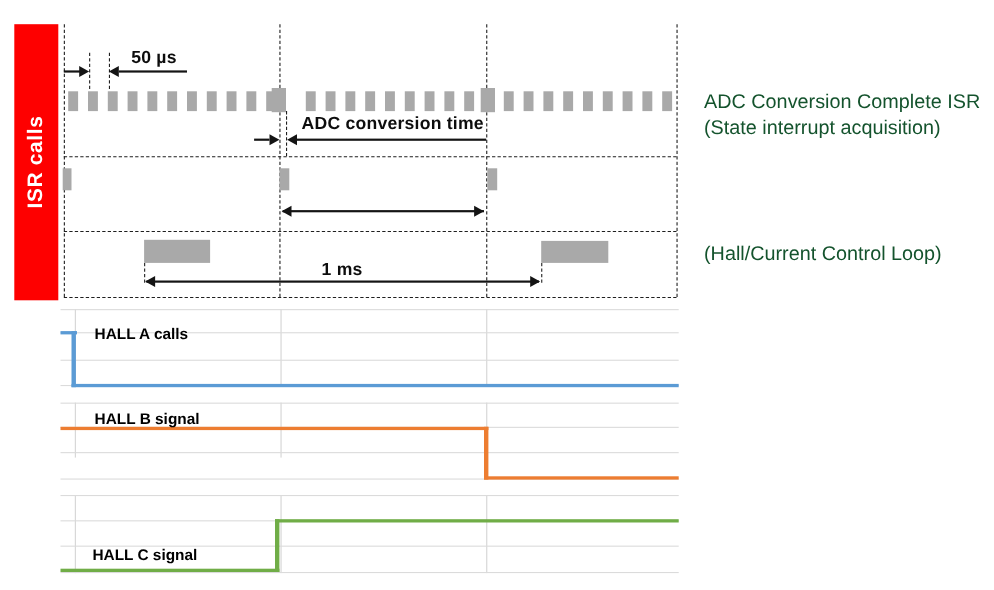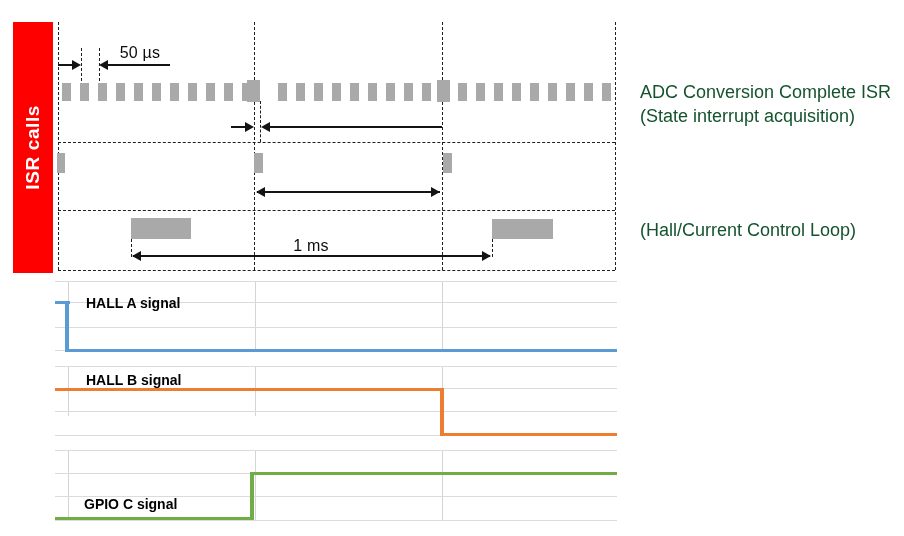--- a/index.html
+++ b/index.html
@@ -6,21 +6,21 @@
   .canvas{position:relative;width:904px;height:536px;background:#fff;overflow:hidden;
           font-family:"Liberation Sans",sans-serif}
   
   .dv{position:absolute;width:0;border-left:1px dashed #1f1f1f}
   .dh{position:absolute;height:0;border-top:1px dashed #1f1f1f}
   
   .ln{position:absolute;background:#141414}
   .arr{position:absolute;width:0;height:0;border-top:5px solid transparent;border-bottom:5px solid transparent}
   .arr-r{border-left:9px solid #141414}
   .arr-l{border-right:9px solid #141414}
-  .dim-label{position:absolute;font-weight:400;font-size:16px;color:#0d0d0d;text-align:center;white-space:nowrap;letter-spacing:.2px}
+  .dim-label{position:absolute;font-weight:700;font-size:16px;color:#0d0d0d;text-align:center;white-space:nowrap;letter-spacing:.2px}
   
   .banner{position:absolute;left:13px;top:22px;width:40px;height:251px;display:flex;align-items:center;justify-content:center}
   .banner span{writing-mode:vertical-rl;transform:rotate(180deg);font-size:19px;font-weight:700;letter-spacing:.6px;white-space:nowrap}
   
   .isr-text{position:absolute;left:640px;width:270px;color:#14532d;font-size:18px;font-weight:400}
   
   .pulse{position:absolute}
   
   .panel{position:absolute;left:55px;width:562px}
   .gh{position:absolute;left:0;width:100%;height:1px;background:#dbdbdb}
@@ -86,20 +86,21 @@
   <div class="dv" style="left:99px;top:48px;height:33px"></div>
   <div class="arr arr-l" style="left:99px;top:60px"></div>
   <div class="ln" style="left:108px;top:64px;width:62px;height:2px"></div>
   <div class="dim-label" style="left:102px;top:44px;width:76px">50 µs</div>
 
   <div class="ln" style="left:231px;top:126px;width:14px;height:2px"></div>
   <div class="arr arr-r" style="left:245px;top:122px"></div>
   <div class="dv" style="left:260px;top:101px;height:41px"></div>
   <div class="arr arr-l" style="left:261px;top:122px"></div>
   <div class="ln" style="left:270px;top:126px;width:172px;height:2px"></div>
+  <div class="dim-label" style="left:268px;top:104px;width:178px">ADC conversion time</div>
 
   <div class="pulse" style="left: 57px; top: 153px; width: 8px; height: 20px; background-color: rgb(169, 169, 169);"></div>
   <div class="pulse" style="left: 254px; top: 153px; width: 9px; height: 20px; background-color: rgb(169, 169, 169);"></div>
   <div class="pulse" style="left: 443px; top: 153px; width: 9px; height: 20px; background-color: rgb(169, 169, 169);"></div>
 
   <div class="ln" style="left:257px;top:191px;width:183px;height:2px"></div>
   <div class="arr arr-l" style="left:256px;top:187px"></div>
   <div class="arr arr-r" style="left:431px;top:187px"></div>
 
   <div class="pulse" style="left: 131px; top: 218px; width: 60px; height: 21px; background-color: rgb(169, 169, 169);"></div>
@@ -124,21 +125,21 @@
       <div class="gv" style="left: 387px;"></div>
       <div class="gv" style="left: 200px;"></div>
       <div class="gv" style="left: 13px;"></div>
       <div class="gh" style="top: 69px;"></div>
       <div class="gh" style="top: 46px;"></div>
       <div class="gh" style="top: 21px;"></div>
       <div class="gh" style="top: 0px;"></div>
     <div class="sig" style="left: 0px; top: 20px; width: 15px; height: 3px; background-color: rgb(91, 155, 213);"></div>
     <div class="sig" style="left: 10px; top: 20px; width: 4px; height: 51px; background-color: rgb(91, 155, 213);"></div>
     <div class="sig" style="left: 10px; top: 68px; width: 552px; height: 3px; background-color: rgb(91, 155, 213);"></div>
-    <div class="panel-label" style="left:31px;top:14px">HALL A signal</div>
+    <div class="panel-label" style="left:31px;top:14px">HALL A calls</div>
   </div>
 
   <div class="panel" id="panel-b" style="top:366px;height:50px">
       <div class="gv" style="left: 387px;"></div>
       <div class="gv" style="left: 200px;"></div>
       <div class="gv" style="left: 13px;"></div>
       <div class="gh" style="top: 69px;"></div>
       <div class="gh" style="top: 45px;"></div>
       <div class="gh" style="top: 22px;"></div>
       <div class="gh" style="top: 0px;"></div>
@@ -152,16 +153,16 @@
       <div class="gv" style="left: 387px;"></div>
       <div class="gv" style="left: 200px;"></div>
       <div class="gv" style="left: 13px;"></div>
       <div class="gh" style="top: 70px;"></div>
       <div class="gh" style="top: 46px;"></div>
       <div class="gh" style="top: 23px;"></div>
       <div class="gh" style="top: 0px;"></div>
     <div class="sig" style="left: 0px; top: 67px; width: 199px; height: 3px; background-color: rgb(112, 173, 71);"></div>
     <div class="sig" style="left: 195px; top: 22px; width: 4px; height: 48px; background-color: rgb(112, 173, 71);"></div>
     <div class="sig" style="left: 195px; top: 22px; width: 367px; height: 3px; background-color: rgb(112, 173, 71);"></div>
-    <div class="panel-label" style="left:29px;top:46px">GPIO C signal</div>
+    <div class="panel-label" style="left:29px;top:46px">HALL C signal</div>
   </div>
 
 </div>
 
 </body></html>

